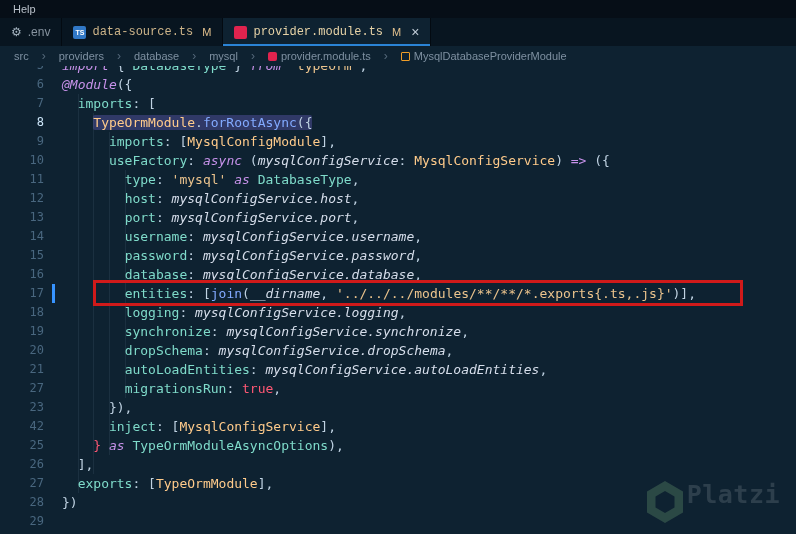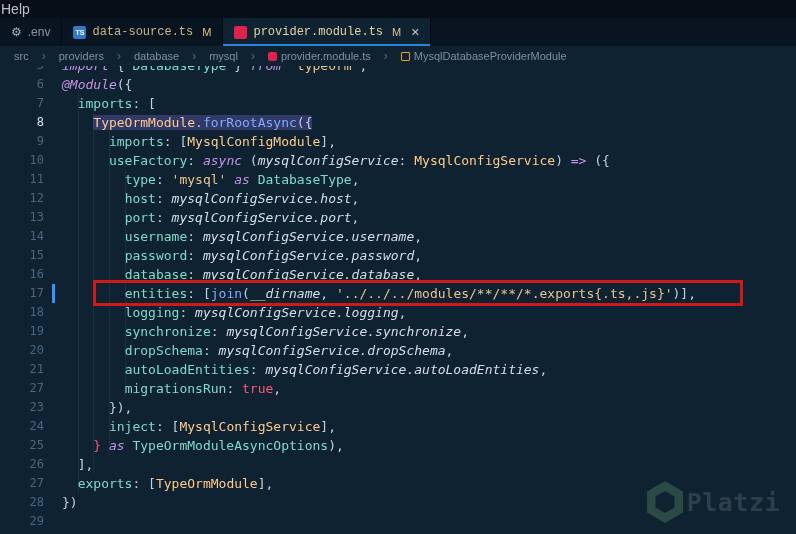--- a/index.html
+++ b/index.html
@@ -9,21 +9,21 @@
     overflow: hidden;
     position: relative;
     font-family: "Liberation Sans", sans-serif;
   }
 
   
   .titlebar {
     height: 18px; background: #060e17;
     display: flex; align-items: center; position: relative;
   }
-  .menu-item { font-size: 14px; color: #b9c0c9; padding: 0 1px; cursor: pointer; }
+  .menu-item { font-size: 11px; color: #b9c0c9; padding: 0 13px; cursor: pointer; }
   .window-title {
     position: absolute; left: 50%; transform: translateX(-50%);
     font-size: 11px; color: #9aa4b0; white-space: nowrap;
   }
 
   
   .tabstrip { height: 28px; background: #081520; display: flex; align-items: stretch; }
   .tab {
     display: flex; align-items: center; gap: 6px;
     padding: 0 11px; background: #081520;
@@ -89,21 +89,21 @@
 
   .redbox {
     position: absolute; left: 93px; top: 214px; width: 650px; height: 26px;
     border: 3px solid #d01a1a; z-index: 6; pointer-events: none;
   }
   .gitbar { position: absolute; left: 52px; top: 218px; width: 3px; height: 19px; background: #3794ff; }
 
   
   .watermark {
     position: absolute; right: 16px; bottom: 10px; z-index: 4;
-    display: flex; align-items: center; gap: 3px; opacity: 0.62;
+    display: flex; gap: 3px; opacity: 0.62;
   }
   .wm-text { font-size: 25px; font-weight: bold; color: #41515d; letter-spacing: 0.5px; }
 </style>
 </head>
 <body>
 
 <div class="titlebar">
   <span class="menu-item">Help</span>
 </div>
 
@@ -167,21 +167,21 @@
       <div class="line"><span class="ln">14</span><span class="codeseg">        <span class="tk-pr">username</span><span class="tk-pl">: </span><span class="tk-vr">mysqlConfigService.username</span><span class="tk-pl">,</span></span></div>
       <div class="line"><span class="ln">15</span><span class="codeseg">        <span class="tk-pr">password</span><span class="tk-pl">: </span><span class="tk-vr">mysqlConfigService.password</span><span class="tk-pl">,</span></span></div>
       <div class="line"><span class="ln">16</span><span class="codeseg">        <span class="tk-pr">database</span><span class="tk-pl">: </span><span class="tk-vr">mysqlConfigService.database</span><span class="tk-pl">,</span></span></div>
       <div class="line"><span class="ln">17</span><span class="codeseg">        <span class="tk-pr">entities</span><span class="tk-pl">: [</span><span class="tk-fn">join</span><span class="tk-pl">(</span><span class="tk-vr">__dirname</span><span class="tk-pl">, </span><span class="tk-st">'../../../modules/**/**/*.exports{.ts,.js}'</span><span class="tk-pl">)],</span></span></div>
       <div class="line"><span class="ln">18</span><span class="codeseg">        <span class="tk-pr">logging</span><span class="tk-pl">: </span><span class="tk-vr">mysqlConfigService.logging</span><span class="tk-pl">,</span></span></div>
       <div class="line"><span class="ln">19</span><span class="codeseg">        <span class="tk-pr">synchronize</span><span class="tk-pl">: </span><span class="tk-vr">mysqlConfigService.synchronize</span><span class="tk-pl">,</span></span></div>
       <div class="line"><span class="ln">20</span><span class="codeseg">        <span class="tk-pr">dropSchema</span><span class="tk-pl">: </span><span class="tk-vr">mysqlConfigService.dropSchema</span><span class="tk-pl">,</span></span></div>
       <div class="line"><span class="ln">21</span><span class="codeseg">        <span class="tk-pr">autoLoadEntities</span><span class="tk-pl">: </span><span class="tk-vr">mysqlConfigService.autoLoadEntities</span><span class="tk-pl">,</span></span></div>
       <div class="line"><span class="ln">27</span><span class="codeseg">        <span class="tk-pr">migrationsRun</span><span class="tk-pl">: </span><span class="tk-bo">true</span><span class="tk-pl">,</span></span></div>
       <div class="line"><span class="ln">23</span><span class="codeseg">      <span class="tk-pl">}),</span></span></div>
-      <div class="line"><span class="ln">24</span><span class="codeseg">      <span class="tk-pr">inject</span><span class="tk-pl">: [</span><span class="tk-cl">MysqlConfigService</span><span class="tk-pl">],</span></span></div>
+      <div class="line"><span class="ln">42</span><span class="codeseg">      <span class="tk-pr">inject</span><span class="tk-pl">: [</span><span class="tk-cl">MysqlConfigService</span><span class="tk-pl">],</span></span></div>
       <div class="line"><span class="ln">25</span><span class="codeseg">    <span class="tk-bo">}</span><span class="tk-pl"> </span><span class="tk-kw">as</span><span class="tk-pl"> </span><span class="tk-ty">TypeOrmModuleAsyncOptions</span><span class="tk-pl">),</span></span></div>
       <div class="line"><span class="ln">26</span><span class="codeseg">  <span class="tk-pl">],</span></span></div>
       <div class="line"><span class="ln">27</span><span class="codeseg">  <span class="tk-pr">exports</span><span class="tk-pl">: [</span><span class="tk-cl">TypeOrmModule</span><span class="tk-pl">],</span></span></div>
       <div class="line"><span class="ln">28</span><span class="codeseg"><span class="tk-pl">})</span></span></div>
       <div class="line"><span class="ln">29</span><span class="codeseg"></span></div>
     </div>
 
   <div class="guide" style="left:78px;  top:28px;  height:399px;"></div>
   <div class="guide" style="left:93px;  top:47px;  height:361px;"></div>
   <div class="guide" style="left:109px; top:66px;  height:323px;"></div>

